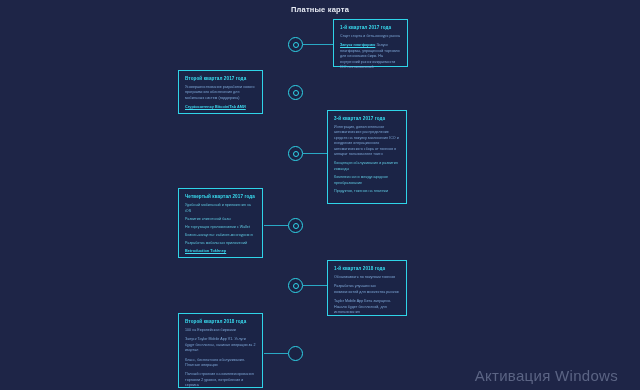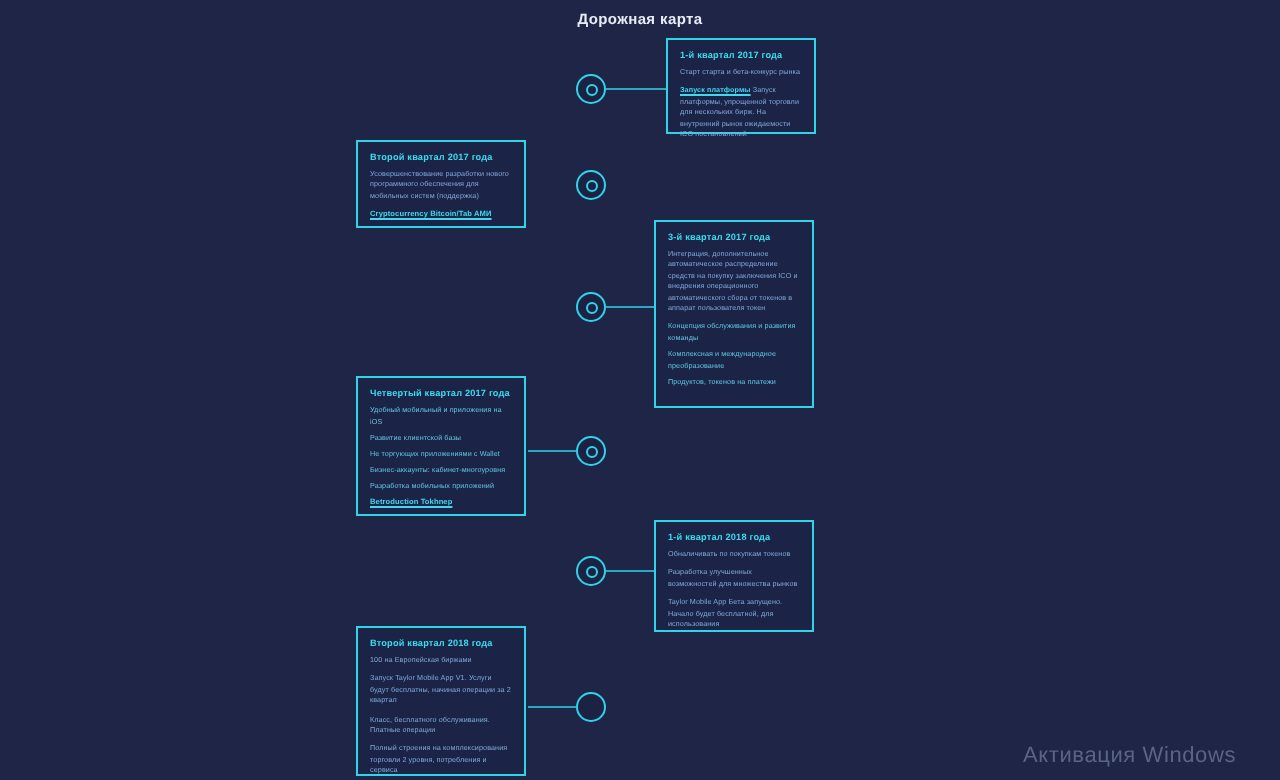--- a/index.html
+++ b/index.html
@@ -88,30 +88,30 @@
     color:#5fc8e0;
     font-size:3.6px;
     line-height:1.55;
     margin:0 0 2.5px 0;
   }
 
   .watermark{
     position:absolute;
     right:22px;bottom:6px;
     color:#5b6484;
-    font-size:11px;
+    font-size:15px;
     letter-spacing:.3px;
   }
 </style>
 </head>
 <body>
 
 <div id="stage">
 
-  <div class="page-title">Дорожная карта</div>
+  <div class="page-title">Платные карта</div>
 
   <div class="conn" style="left:303px;top:44px;width:30px;"></div>
   <div class="conn" style="left:303px;top:153px;width:24px;"></div>
   <div class="conn" style="left:264px;top:225px;width:24px;"></div>
   <div class="conn" style="left:303px;top:285px;width:24px;"></div>
   <div class="conn" style="left:264px;top:353px;width:24px;"></div>
 
   <div class="conn" style="left:264px;top:225px;width:1px;height:1px;"></div>
 
   <div class="node" style="left:288px;top:37px;"></div>

